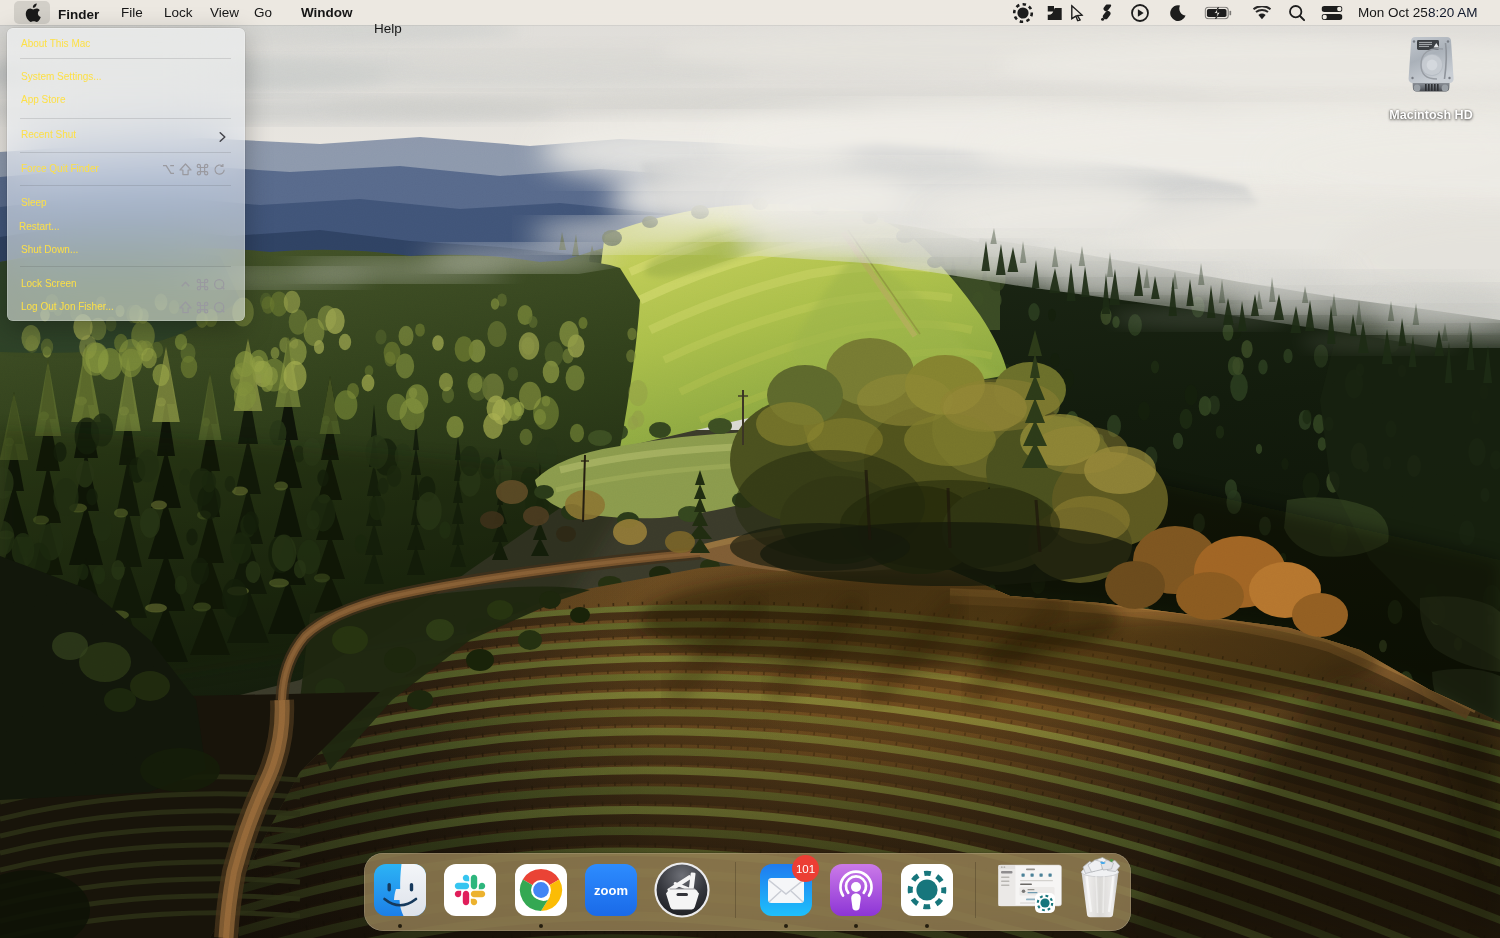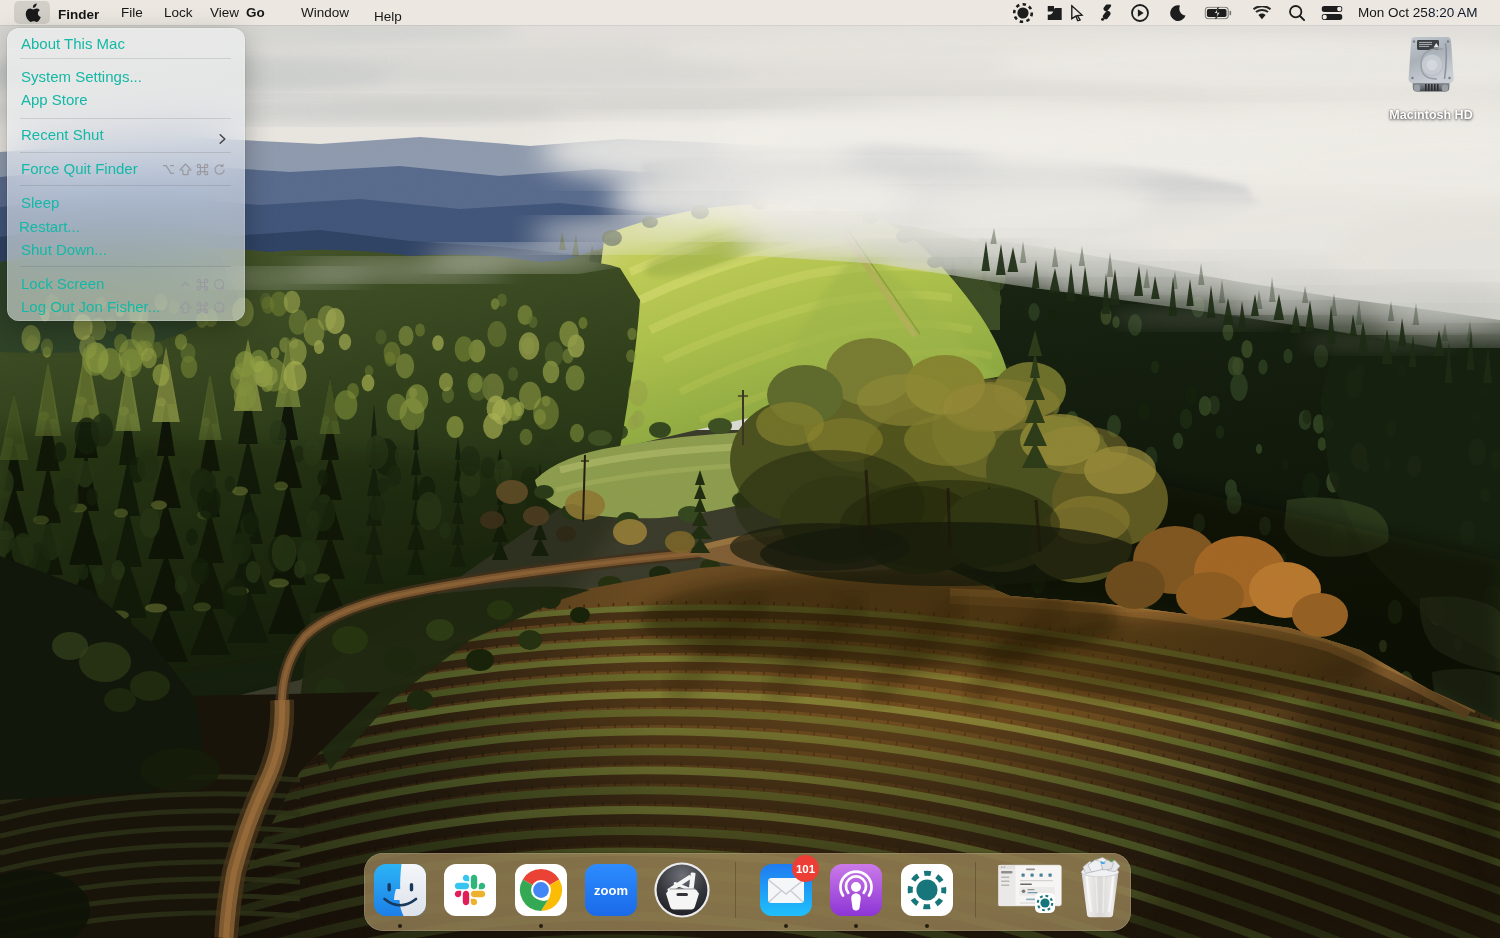--- a/index.html
+++ b/index.html
@@ -990,21 +990,21 @@
 <defs>
           <linearGradient id="mB" x1="0" y1="0" x2="0" y2="1">
             <stop offset="0" stop-color="#1f7bf0"></stop>
             <stop offset="1" stop-color="#1fc0fb"></stop>
           </linearGradient>
         </defs>
 <rect x="1" y="1" width="52" height="52" rx="12" fill="url(#mB)"></rect>
 <rect x="9" y="15" width="36" height="25" rx="3.5" fill="#f5f6f8"></rect>
 <path d="M9.6 17 L27 31 L44.4 17" fill="none" stroke="#c9ccd4" stroke-width="1.6"></path>
 <path d="M10 39 L22 28 M44 39 L32 28" stroke="#c9ccd4" stroke-width="1.4"></path>
-</svg><div style="position:absolute;left:33px;top:-8px;width:27px;height:27px;border-radius:50%;background:#ec3e34;color:#fff;font-size:11.5px;display:flex;align-items:center;justify-content:center;font-weight:700">101</div></div>
+</svg><div style="position:absolute;left:33px;top:-8px;width:27px;height:27px;border-radius:50%;background:#ec3e34;color:#fff;font-size:11.5px;display:flex;align-items:center;justify-content:center;font-weight:400">101</div></div>
     <div style="position:absolute;left:829.0px;top:863px;width:54px;height:54px"><svg width="54" height="54" viewBox="0 0 54 54">
 <defs>
           <linearGradient id="pB" x1="0" y1="0" x2="0" y2="1">
             <stop offset="0" stop-color="#cb7ae8"></stop>
             <stop offset="1" stop-color="#8d35d6"></stop>
           </linearGradient>
         </defs>
 <rect x="1" y="1" width="52" height="52" rx="12" fill="url(#pB)"></rect>
 <g fill="none" stroke="#fff" stroke-width="2.7" stroke-linecap="round">
 <path d="M14 32.5 a15.5 15.5 0 1 1 26 0"></path>
@@ -1087,23 +1087,23 @@
 <div style="position:absolute;left:0;top:0;width:1500px;height:25px;background:rgba(237,233,225,0.94);backdrop-filter:blur(24px);box-shadow:0 0.5px 0 rgba(0,0,0,0.12)">
 <div style="position:absolute;left:14px;top:1px;width:36px;height:23px;border-radius:5px;background:rgba(0,0,0,0.11)"></div>
 <span style="position:absolute;left:24px;top:2.5px"><svg width="17" height="20" viewBox="0 0 17 20">
           <path fill="#1a1a1a" d="M13.9 10.6c0-2.2 1.8-3.3 1.9-3.3-1-1.5-2.6-1.7-3.2-1.7-1.4-.1-2.7.8-3.4.8-.7 0-1.8-.8-2.9-.8C4.8 5.6 3.4 6.4 2.6 7.7.9 10.4 2.2 14.4 3.8 16.6c.8 1.1 1.7 2.3 2.9 2.3 1.2 0 1.6-.7 3-.7s1.8.7 3 .7c1.2 0 2-1.1 2.8-2.2.9-1.3 1.2-2.5 1.3-2.6-.1 0-2.9-1.1-2.9-3.5zM11.7 3.4c.6-.8 1.1-1.9 1-3-1 0-2.1.6-2.8 1.4-.6.7-1.2 1.8-1 2.9 1.1.1 2.2-.5 2.8-1.3z"></path>
         </svg></span>
 <div style="position:absolute;left:0;top:0;width:760px;height:25px;font-size:13.5px;color:#161616">
         <span style="position:absolute;left:58px;top:2px;line-height:25px;font-weight:700">Finder</span>
         <span style="position:absolute;left:121px;top:0;line-height:25px;font-weight:400">File</span>
         <span style="position:absolute;left:164px;top:0;line-height:25px;font-weight:400">Lock</span>
         <span style="position:absolute;left:210px;top:0;line-height:25px;font-weight:400">View</span>
-        <span style="position:absolute;left:246px;top:0;line-height:25px;font-weight:700">Go</span>
-        <span style="position:absolute;left:301px;top:0;line-height:25px;font-weight:400">Window</span>
-        <span style="position:absolute;left:374px;top:4px;line-height:25px;font-weight:400">Help</span>
+        <span style="position:absolute;left:254px;top:0;line-height:25px;font-weight:400">Go</span>
+        <span style="position:absolute;left:301px;top:0;line-height:25px;font-weight:700">Window</span>
+        <span style="position:absolute;left:374px;top:16px;line-height:25px;font-weight:400">Help</span>
       </div>
 <span style="position:absolute;left:1023px;top:12.5px;transform:translate(-50%,-50%);display:flex">
         <svg width="21" height="21" viewBox="0 0 21 21">
           <circle cx="10.5" cy="10.5" r="5.6" fill="#1d1d1d"></circle>
           <circle cx="10.5" cy="10.5" r="8.8" fill="none" stroke="#1d1d1d" stroke-width="2.6" stroke-dasharray="3.4 3.4"></circle>
         </svg>
       </span>
       <span style="position:absolute;left:1055px;top:12.5px;transform:translate(-50%,-50%);display:flex">
         <svg width="15" height="14" viewBox="0 0 15 14">
           <path fill="#1d1d1d" d="M0 0 h6.5 v5.5 h-6.5 z M0 8.5 q4.5 1 6 -3.5 l1.2 -3 h7 v12 h-14.2 z"></path>
@@ -1159,24 +1159,24 @@
           <rect x="0" y="0" width="21" height="6" rx="3" fill="#1d1d1d"></rect>
           <circle cx="17.8" cy="3" r="2.2" fill="#efece5"></circle>
           <rect x="0" y="8" width="21" height="6" rx="3" fill="#1d1d1d"></rect>
           <circle cx="3.2" cy="11" r="2.2" fill="#efece5"></circle>
         </svg>
       </span>
 <span style="position:absolute;left:1358px;top:0;line-height:25px;font-size:13.5px;color:#161616">Mon Oct 25</span>
 <span style="position:absolute;left:1428px;top:0;line-height:25px;font-size:13.5px;color:#0f172a">8:20 AM</span>
 </div>
 
-<div style="position:absolute;left:7px;top:27.5px;width:238px;height:293px;border-radius:12px;
+<div style="position:absolute;left:7px;top:27.5px;width:238px;height:293px;border-radius:6px;
 background:rgba(246,248,250,0.55);backdrop-filter:blur(34px) saturate(1.5);
 box-shadow:0 0 0 0.5px rgba(0,0,0,0.12), 0 8px 28px rgba(0,0,0,0.28), inset 0 0 0 0.5px rgba(255,255,255,0.35);
-font-size:15px;color:#14b8a6">
+font-size:10px;color:#fde047">
 <div style="position:absolute;left:14px;right:9px;top:5px;height:22px;line-height:22px"><span>About This Mac</span></div>
 <div style="position:absolute;left:13px;right:14px;top:30px;height:1px;background:rgba(60,60,60,0.15)"></div>
 <div style="position:absolute;left:14px;right:9px;top:38.5px;height:22px;line-height:22px"><span>System Settings...</span></div>
 <div style="position:absolute;left:14px;right:9px;top:61.900000000000006px;height:22px;line-height:22px"><span>App Store</span></div>
 <div style="position:absolute;left:13px;right:14px;top:90px;height:1px;background:rgba(60,60,60,0.15)"></div>
 <div style="position:absolute;left:14px;right:9px;top:96.4px;height:22px;line-height:22px"><span>Recent Shut</span><span style="position:absolute;right:8px;top:5px"><svg width="12" height="12" viewBox="0 0 12 12">
             <path d="M4.2 1.8 L8.8 6 L4.2 10.2" fill="none" stroke="#44444a" stroke-width="1.5" stroke-linecap="round" stroke-linejoin="round"></path>
           </svg></span></div>
 <div style="position:absolute;left:13px;right:14px;top:124.3px;height:1px;background:rgba(60,60,60,0.15)"></div>
 <div style="position:absolute;left:14px;right:9px;top:130.5px;height:22px;line-height:22px"><span>Force Quit Finder</span><span style="position:absolute;right:8px;top:0;height:22px;display:inline-flex;align-items:center;">

